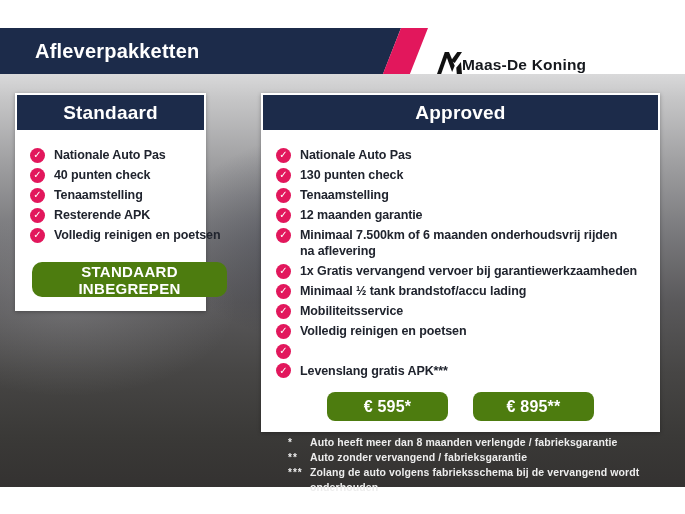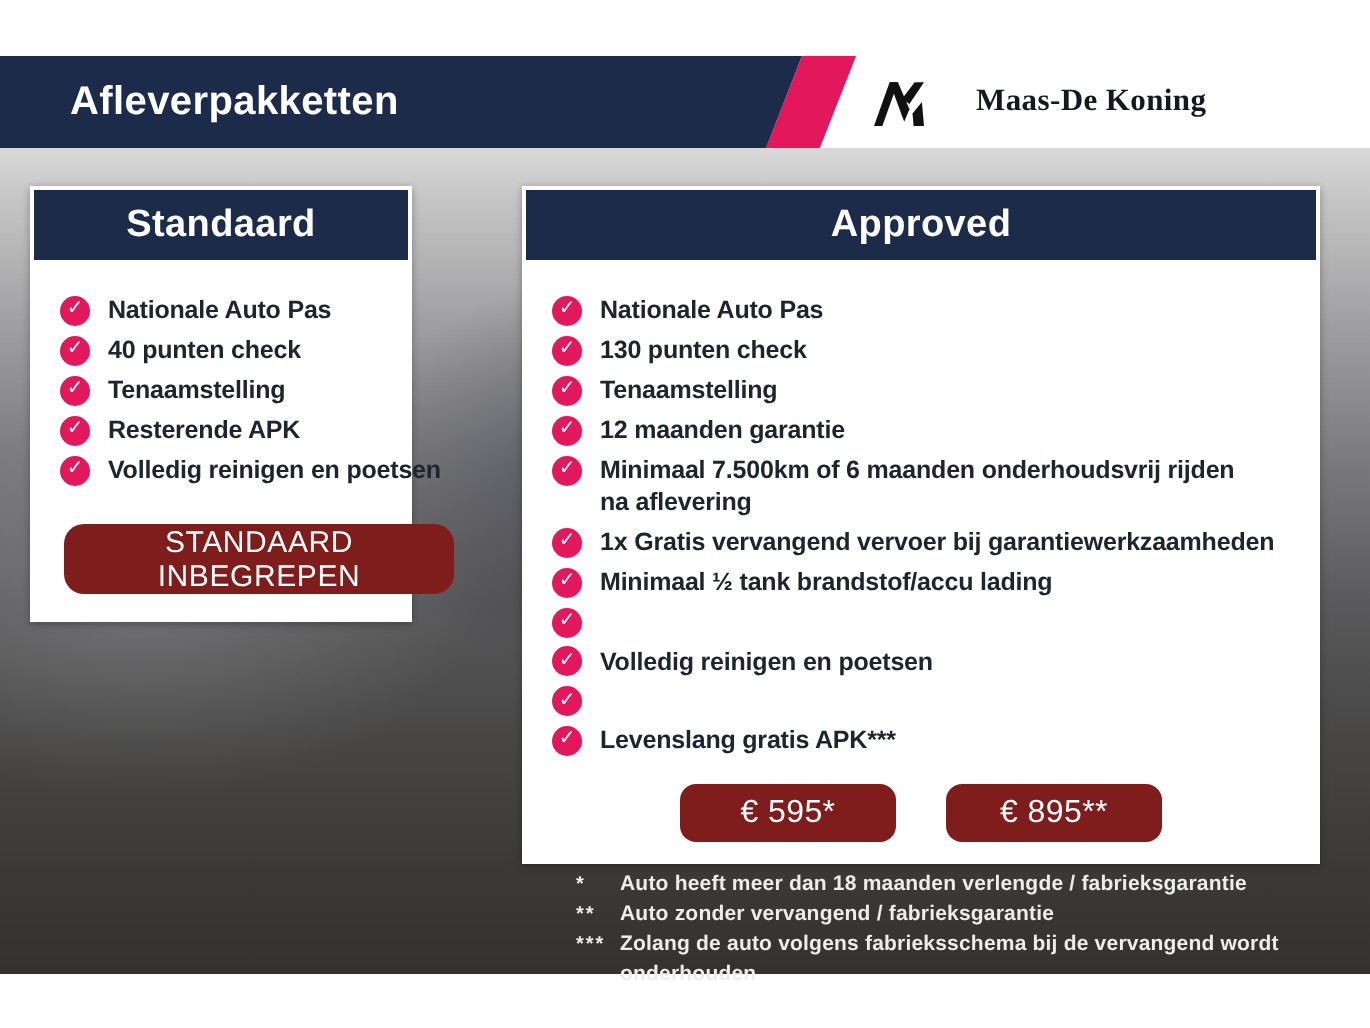--- a/index.html
+++ b/index.html
@@ -23,21 +23,21 @@
   .bar-pink {
     position:absolute; left:401px; top:0; width:27px; height:46px;
     background:#e2175c;
     transform:skewX(-21.5deg);
     transform-origin:0 0;
   }
   .page-title {
     position:absolute; left:35px; top:0; height:46px; line-height:46px;
     color:#ffffff; font-size:20px; font-weight:700; letter-spacing:0.2px;
   }
-  .brand { position:absolute; right:0; top:0; width:248px; height:46px; display:flex; align-items:center; gap:26px;font-family:Liberation Serif, serif; }
+  .brand { position:absolute; right:0; top:0; width:248px; height:46px; display:flex; align-items:flex-end; gap:0; }
   .brand svg { display:block; }
   .brand-text { color:#15181d; font-size:15.5px; font-weight:700; letter-spacing:0.2px; }
 
   
   .photo-bg {
     position:absolute; left:0; top:74px; width:685px; height:413px;
     background:
       radial-gradient(ellipse 330px 170px at 58% 40%, rgba(22,26,42,0.55), rgba(22,26,42,0) 70%),
       radial-gradient(ellipse 240px 130px at 10% 56%, rgba(200,200,205,0.22), rgba(200,200,205,0) 70%),
       linear-gradient(180deg,#d9d9da 0%,#c6c6c7 6%,#9e9ea0 22%,#7a7a7d 38%,#5a595b 55%,#474645 72%,#3a3937 88%,#343231 100%);
@@ -67,33 +67,33 @@
   ul.check-list li.wrap { white-space:normal; }
   ul.check-list li.wrap .li-text { max-width:332px; }
   .check-badge {
     flex:0 0 auto; width:15px; height:15px; margin-top:0.5px;
     background:#e2175c; border-radius:50%;
     color:#ffffff; font-size:10px; font-weight:700;
     display:flex; align-items:center; justify-content:center;
   }
 
   .btn {
-    background:#7f1d1d; color:#ffffff; font-weight:400;
+    background:#4d7c0f; color:#ffffff; font-weight:700;
     display:flex; align-items:center; justify-content:center;
     font-family:inherit; border:none;
   }
   .btn-included {
     position:absolute; left:17px; top:169px; width:195px; height:35px;
     border-radius:10px; font-size:15px; letter-spacing:0.3px;
   }
   .price-row {
     position:absolute; left:0; right:0; bottom:11px;
     display:flex; justify-content:center; gap:25px;
   }
-  .btn-price { width:108px; height:29px; border-radius:8px; font-size:16px; letter-spacing:0.2px;margin-top:32px; }
+  .btn-price { width:121px; height:29px; border-radius:8px; font-size:16px; letter-spacing:0.2px;margin-top:32px; }
 
   
   .footnotes { position:absolute; left:288px; top:435px; width:390px; }
   .footnote-row { display:flex; line-height:15px; color:#ededed; }
   .footnote-marker { flex:0 0 22px; font-size:10px; font-weight:700; letter-spacing:1px; }
   .footnote-text { font-size:10.5px; font-weight:600; letter-spacing:0.1px; }
 </style>
 </head>
 <body>
 
@@ -171,20 +171,21 @@
       <li>
         <span class="check-badge">✓</span>
         <span class="li-text">1x Gratis vervangend vervoer bij garantiewerkzaamheden</span>
       </li>
       <li>
         <span class="check-badge">✓</span>
         <span class="li-text">Minimaal ½ tank brandstof/accu lading</span>
       </li>
       <li>
         <span class="check-badge">✓</span>
+        <span class="li-text">Mobiliteitsservice</span>
       </li>
       <li>
         <span class="check-badge">✓</span>
         <span class="li-text">Volledig reinigen en poetsen</span>
       </li>
       <li>
         <span class="check-badge">✓</span>
       </li>
       <li>
         <span class="check-badge">✓</span>
@@ -193,21 +194,21 @@
     </ul>
     <div class="price-row">
       <button class="btn btn-price">€ 595*</button>
       <button class="btn btn-price">€ 895**</button>
     </div>
   </div>
 
   <div class="footnotes">
     <div class="footnote-row">
       <span class="footnote-marker">*</span>
-      <span class="footnote-text">Auto heeft meer dan 18 maanden verlengde / fabrieksgarantie</span>
+      <span class="footnote-text">Auto heeft meer dan 8 maanden verlengde / fabrieksgarantie</span>
     </div>
     <div class="footnote-row">
       <span class="footnote-marker">**</span>
       <span class="footnote-text">Auto zonder vervangend / fabrieksgarantie</span>
     </div>
     <div class="footnote-row">
       <span class="footnote-marker">***</span>
       <span class="footnote-text">Zolang de auto volgens fabriekss­chema bij de vervangend wordt onderhouden</span>
     </div>
   </div>

